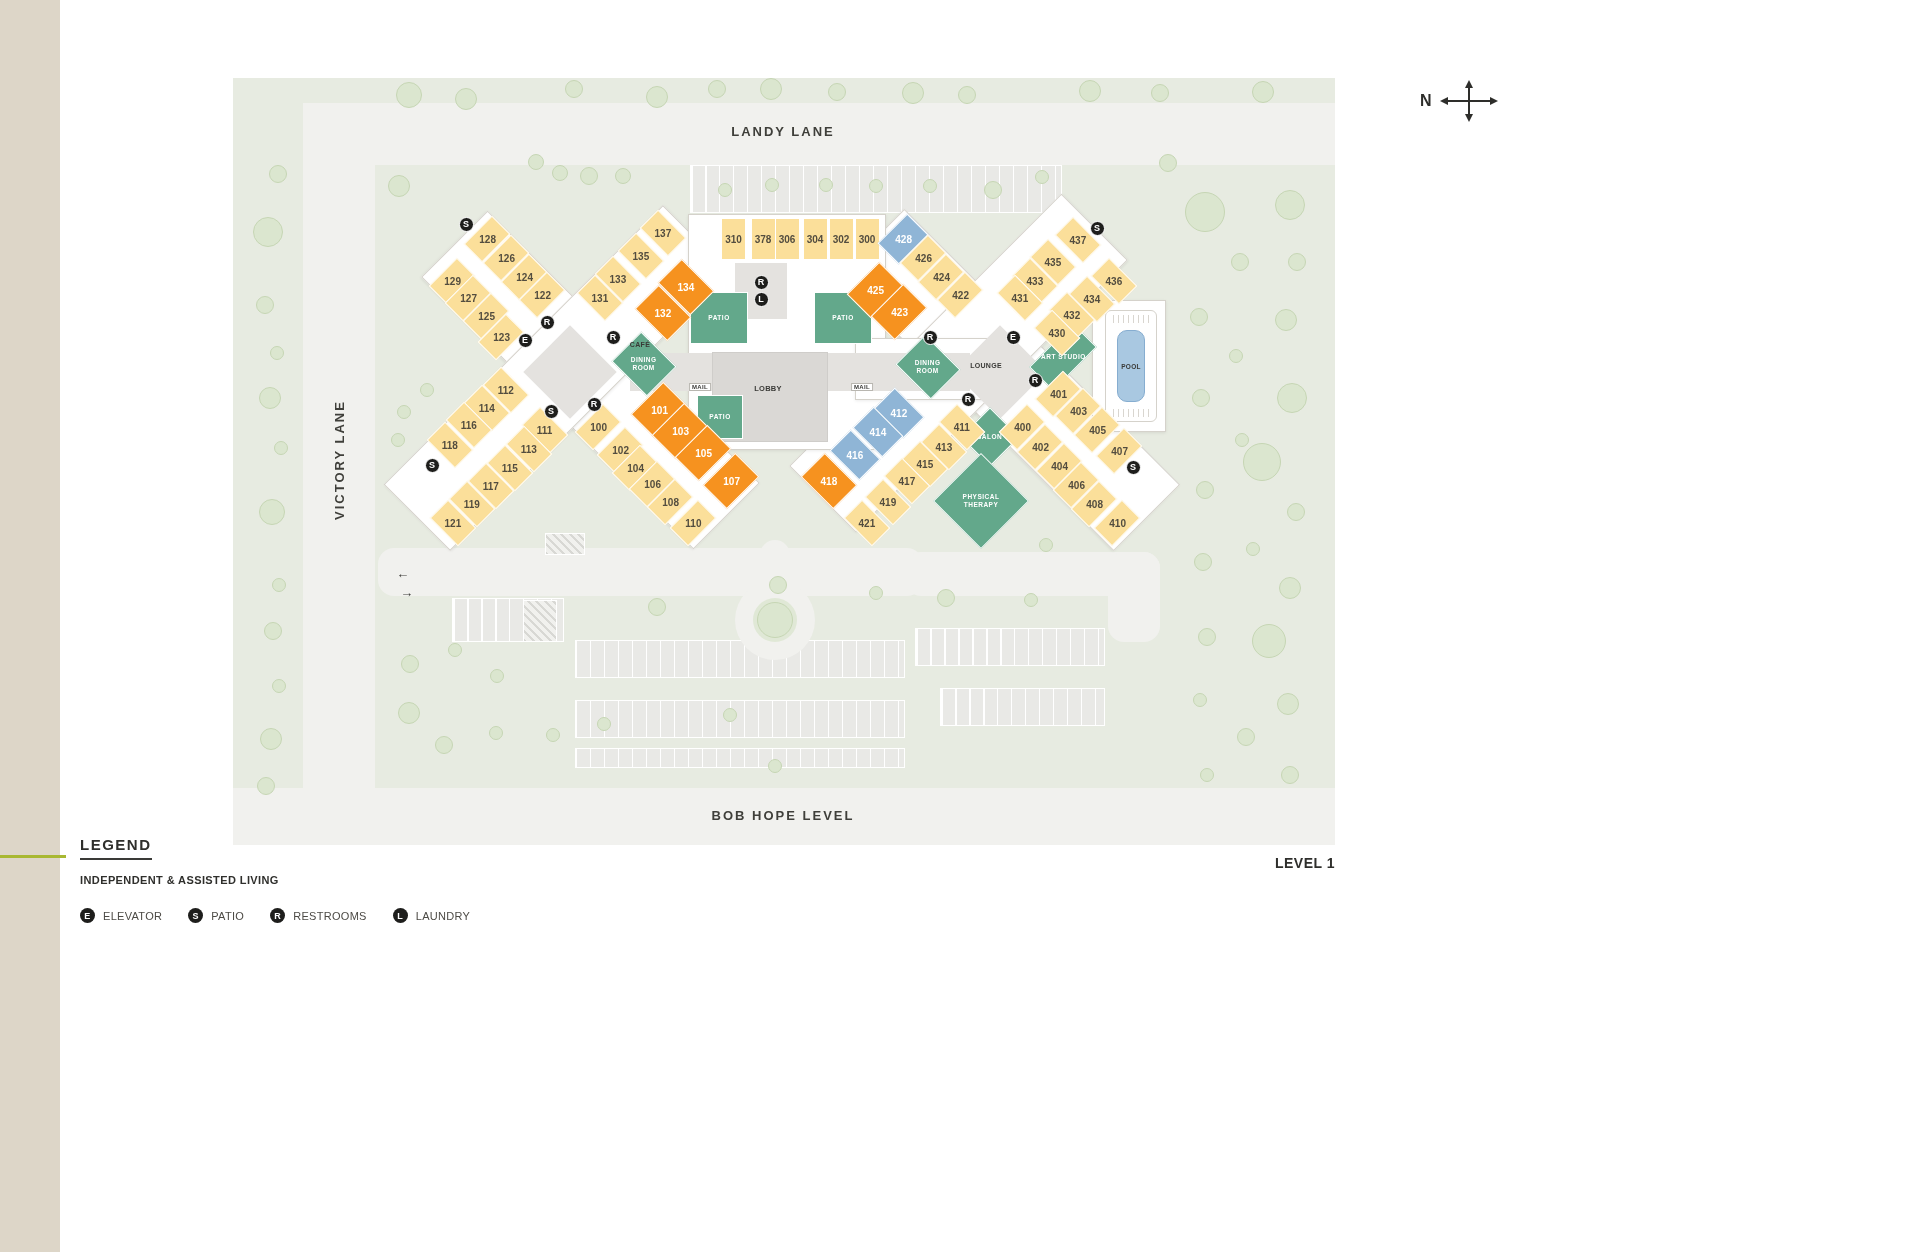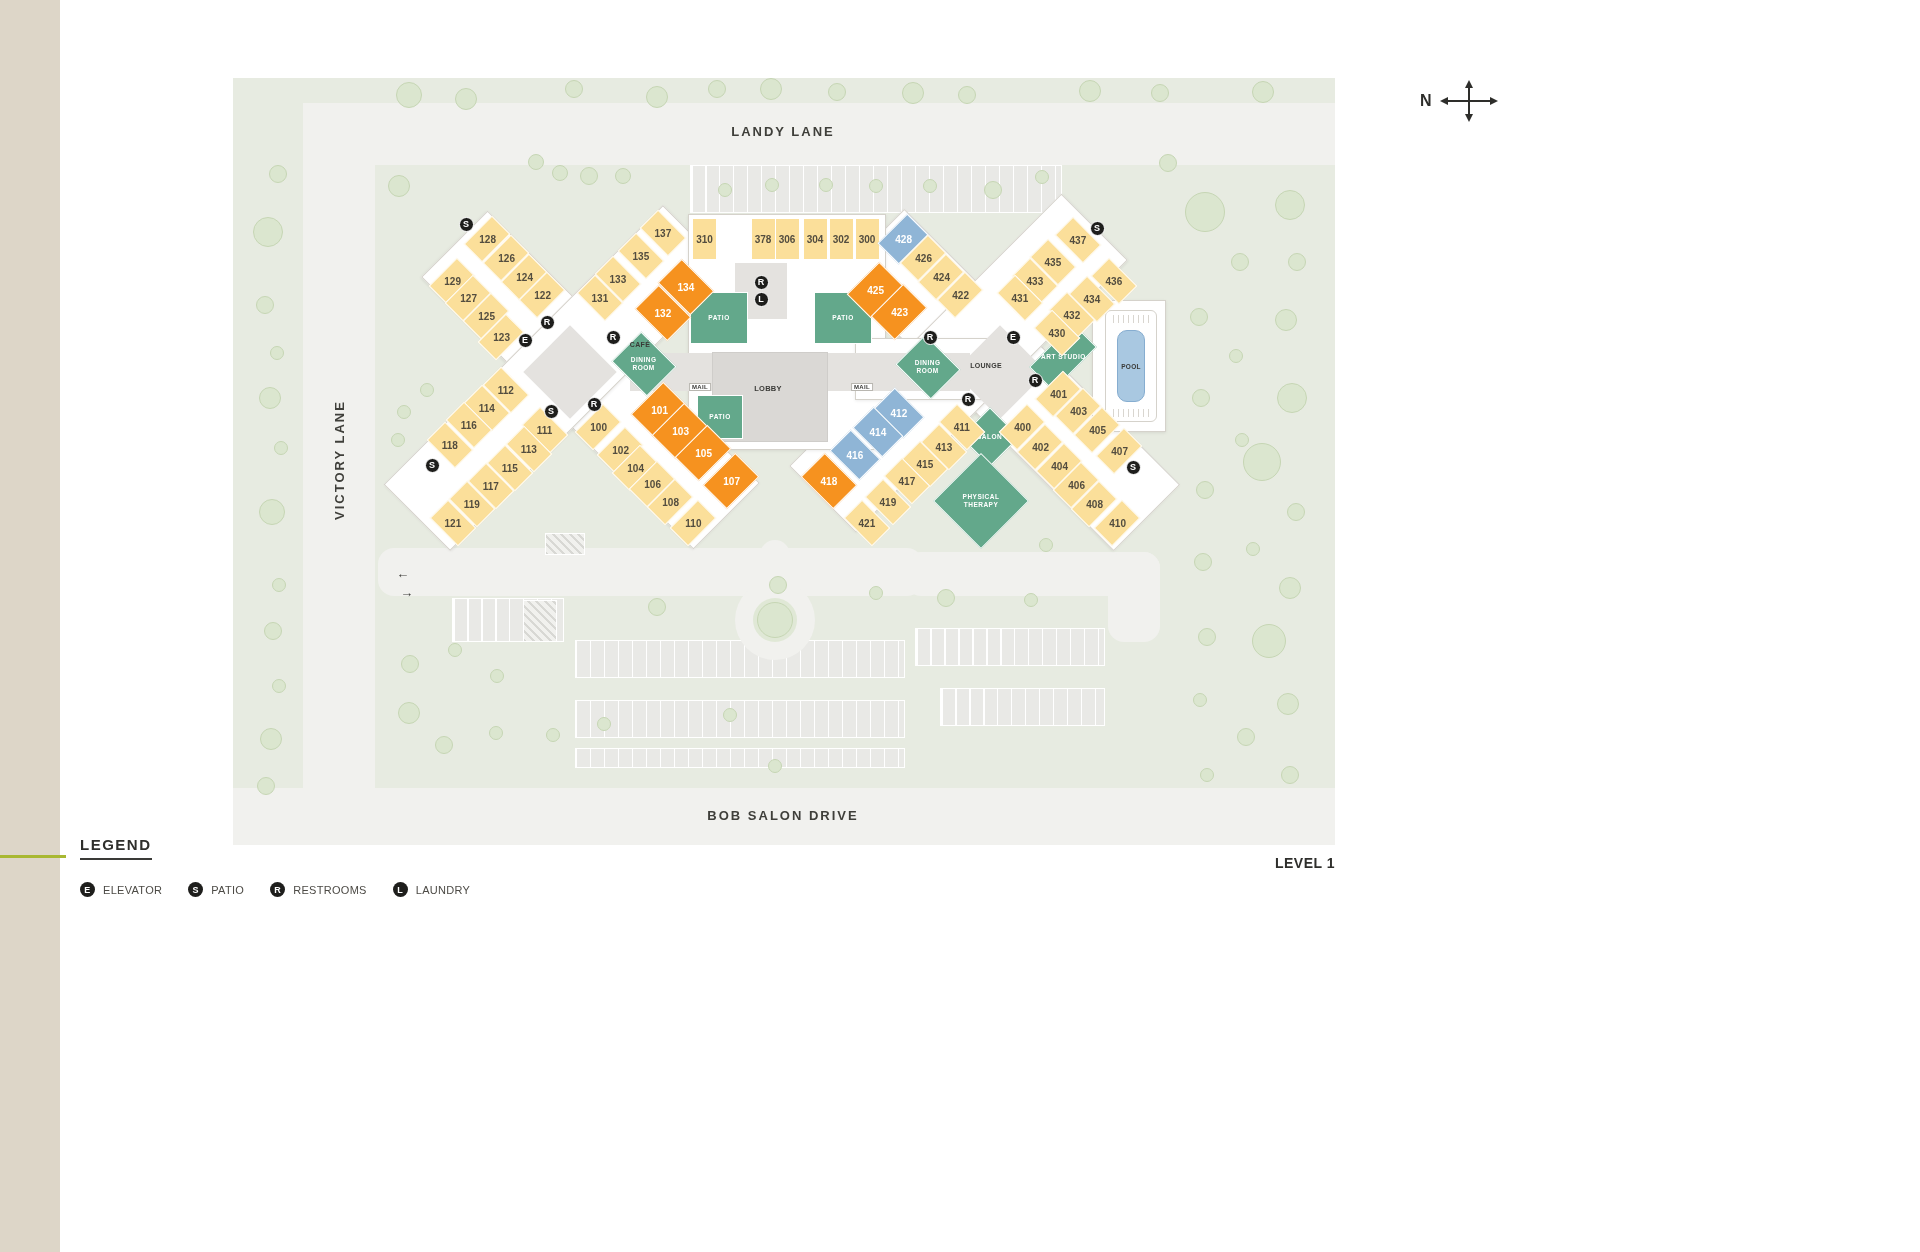--- a/index.html
+++ b/index.html
@@ -322,21 +322,21 @@
     </div>
     <div class="room shared" style="left: 657px; top: 414px; width: 46px; height: 34px; transform: rotate(-45deg);">
       <span style="transform: rotate(45deg);">103</span>
     </div>
     <div class="room shared" style="left: 680px; top: 436px; width: 46px; height: 34px; transform: rotate(-45deg);">
       <span style="transform: rotate(45deg);">105</span>
     </div>
     <div class="room shared" style="left: 708px; top: 464px; width: 46px; height: 34px; transform: rotate(-45deg);">
       <span style="transform: rotate(45deg);">107</span>
     </div>
-    <div class="room studio" style="left: 692px; top: 218px; width: 25px; height: 42px; transform: none;">
+    <div class="room studio" style="left: 721px; top: 218px; width: 25px; height: 42px; transform: none;">
       <span style="transform: rotate(0deg);">310</span>
     </div>
     <div class="room studio" style="left: 750.5px; top: 218px; width: 25px; height: 42px; transform: none;">
       <span style="transform: rotate(0deg);">378</span>
     </div>
     <div class="room studio" style="left: 774.5px; top: 218px; width: 25px; height: 42px; transform: none;">
       <span style="transform: rotate(0deg);">306</span>
     </div>
     <div class="room studio" style="left: 802.5px; top: 218px; width: 25px; height: 42px; transform: none;">
       <span style="transform: rotate(0deg);">304</span>
@@ -469,38 +469,39 @@
     <div class="mlabel boxed" style="left: 700px; top: 387px; font-size: 6px;">MAIL</div>
     <div class="mlabel boxed" style="left: 862px; top: 387px; font-size: 6px;">MAIL</div>
     <div class="mlabel" style="left: 986px; top: 365px; font-size: 7px;">LOUNGE</div>
     <div class="mlabel" style="left: 1131px; top: 366px; font-size: 6.5px;">POOL</div>
     <div class="mlabel" style="left: 403px; top: 573px; font-size: 13px;">←</div>
     <div class="mlabel" style="left: 407px; top: 592px; font-size: 13px;">→</div>
   </div>
 
 <div class="street-label" id="street-landy" style="left:653px;top:124px;width:260px;">LANDY LANE</div>
 <div class="street-label" id="street-victory" style="left:282px;top:450px;width:120px;height:20px;">VICTORY LANE</div>
-<div class="street-label" id="street-bobhope" style="left:653px;top:808px;width:260px;">BOB SALON DRIVE</div>
+<div class="street-label" id="street-bobhope" style="left:653px;top:808px;width:260px;">BOB HOPE LEVEL</div>
 
 <div class="compass">
   <span class="n">N</span>
   <svg width="62" height="42" viewBox="0 0 62 42">
     <line x1="8" y1="21" x2="54" y2="21" stroke="#2e2e2b" stroke-width="2"></line>
     <polygon points="2,21 10,17 10,25" fill="#2e2e2b"></polygon>
     <polygon points="60,21 52,17 52,25" fill="#2e2e2b"></polygon>
     <line x1="31" y1="6" x2="31" y2="36" stroke="#2e2e2b" stroke-width="2"></line>
     <polygon points="31,0 27,8 35,8" fill="#2e2e2b"></polygon>
     <polygon points="31,42 27,34 35,34" fill="#2e2e2b"></polygon>
   </svg>
 </div>
 
 <div class="level-label">LEVEL 1</div>
 
 <div class="legend">
   <div class="legend-title">LEGEND</div>
+  <div class="legend-subtitle">INDEPENDENT &amp; ASSISTED LIVING</div>
   <div class="legend-row" id="legend-symbols">
       <div class="legend-item">
         <span class="legend-glyph">E</span>
         <span>ELEVATOR</span>
       </div>
       <div class="legend-item">
         <span class="legend-glyph">S</span>
         <span>PATIO</span>
       </div>
       <div class="legend-item">

